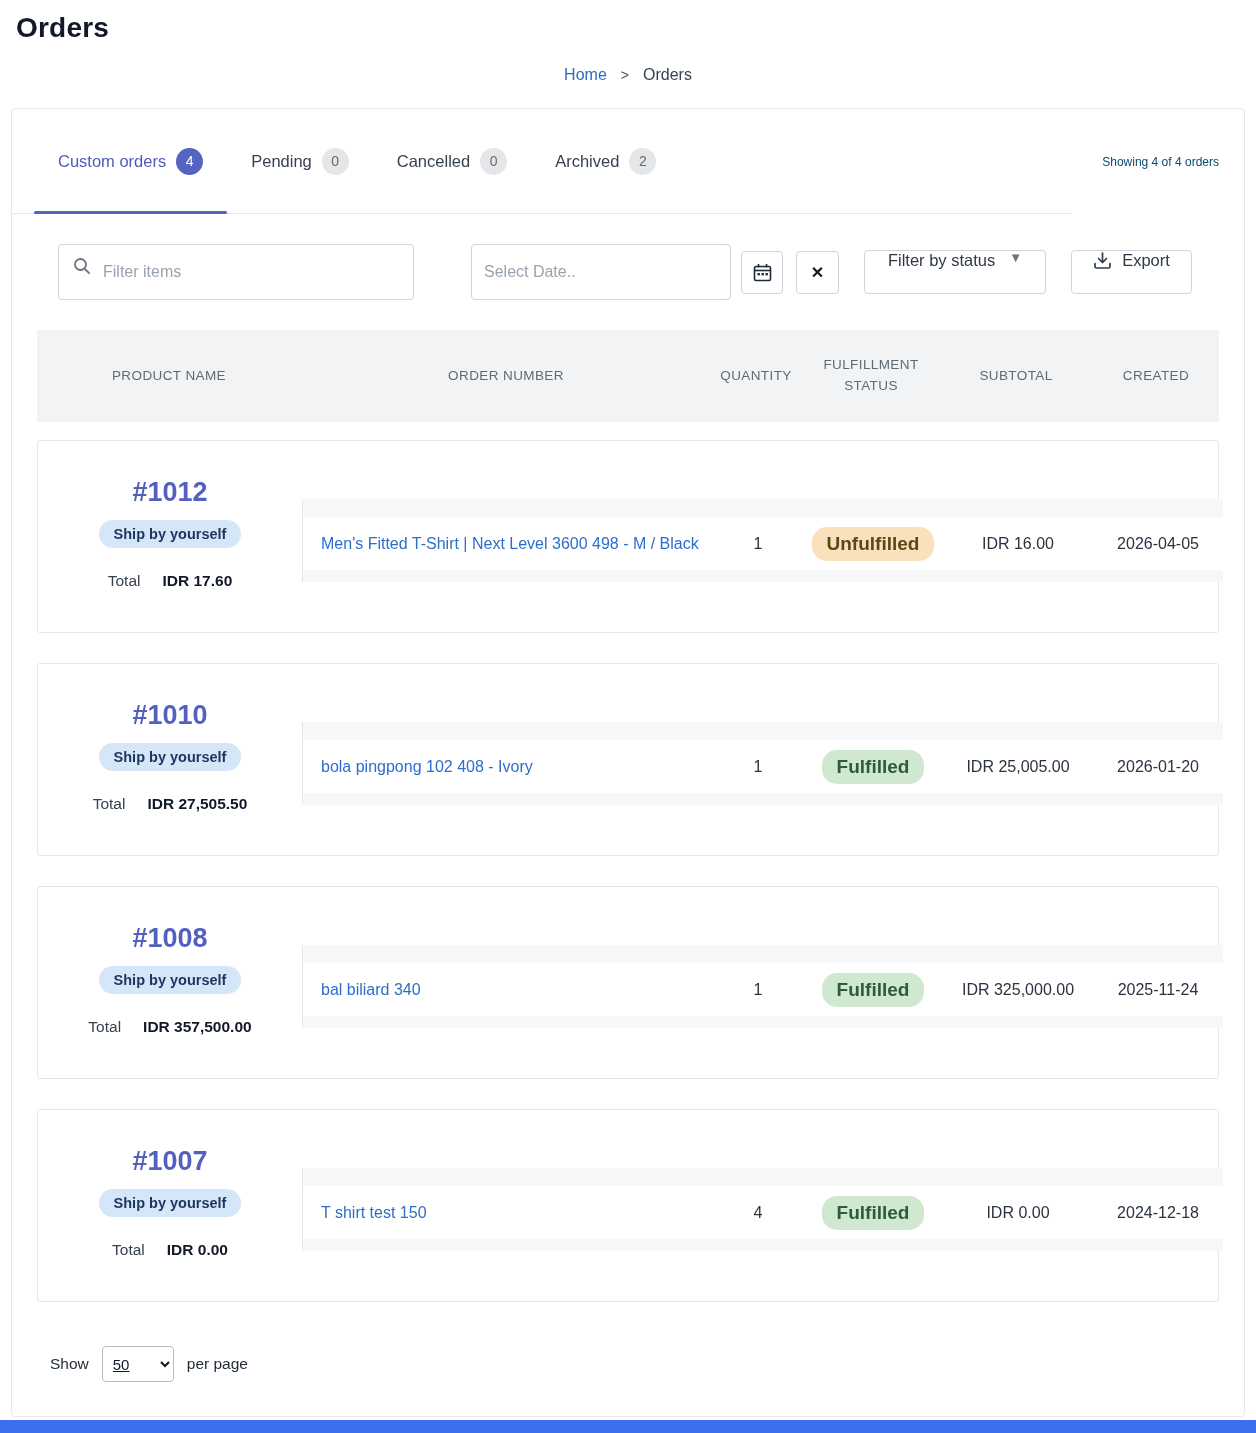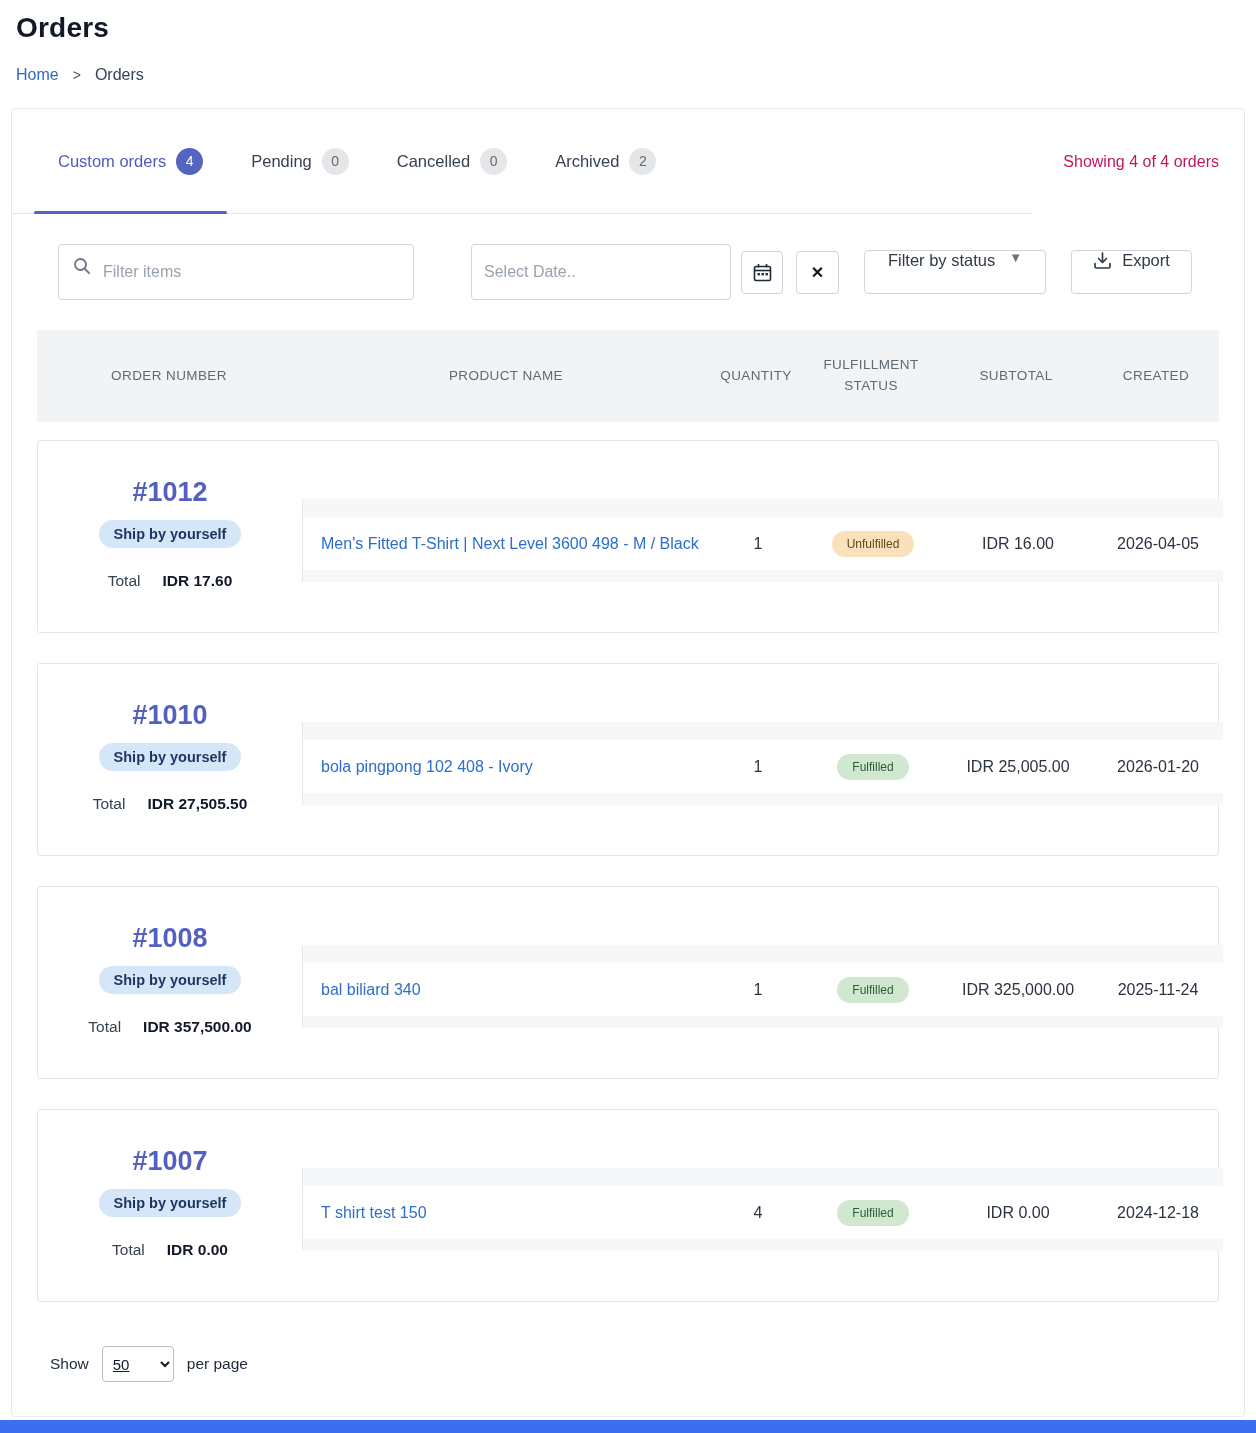--- a/index.html
+++ b/index.html
@@ -17,20 +17,21 @@
     color: #111827;
     padding: 12px 0 0 16px;
     letter-spacing: 0.2px;
   }
   .breadcrumb {
     display: flex;
     align-items: center;
     gap: 14px;
     padding: 22px 16px 18px 16px;
     font-size: 16px;
+    justify-content: center;
   }
   .breadcrumb .home { color: #2e6bc0; cursor: pointer; text-decoration: none; }
   .breadcrumb .sep { color: #4b5563; font-size: 14px; }
   .breadcrumb .current { color: #374151; }
 
   .card {
     margin: 6px 11px 10px 11px;
     background: #fff;
     border: 1px solid #e6e8ea;
     border-radius: 4px;
@@ -53,21 +54,21 @@
     height: 3px; background: #5563c1; border-radius: 2px;
   }
   .tab-badge {
     width: 27px; height: 27px; border-radius: 50%;
     display: inline-flex; align-items: center; justify-content: center;
     font-size: 14px; background: #e5e6e8; color: #5f6b7a;
   }
   .tab.active .tab-badge { background: #5563c1; color: #ffffff; }
   .tabs-summary {
     align-self: center; margin-left: auto;
-    padding: 0 25px 0 30px; font-size: 16px; color: #be185d; white-space: nowrap;
+    padding: 0 25px 0 30px; font-size: 12px; color: #0c4a6e; white-space: nowrap;
   }
 
   
   .filter-row {
     display: flex; align-items: center;
     padding: 30px 30px 30px 46px;
   }
   .search-wrap { position: relative; width: 356px; }
   .search-wrap svg { position: absolute; left: 14px; top: 12px; }
   .text-input {
@@ -162,21 +163,21 @@
     background: #fff;
   }
   .item-product {
     padding-left: 18px; padding-right: 8px;
     font-size: 16px; color: #2c6ecb; cursor: pointer; text-decoration: none;
   }
   .item-qty, .item-subtotal, .item-created { text-align: center; font-size: 16px; color: #2a3340; }
   .item-status { text-align: center; }
   .pill {
     display: inline-block;
-    font-size: 12px; font-weight: 400;
+    font-size: 19px; font-weight: 700;
     padding: 6px 15px; border-radius: 15px;
     white-space: nowrap;
   }
   .pill-warning { background: #fae1bc; color: #5d4716; }
   .pill-success { background: #cfe8cf; color: #2c5c3a; }
 
   
   .list-footer {
     display: flex; align-items: center; gap: 13px;
     padding: 14px 25px 34px 38px;
@@ -267,22 +268,22 @@
       <svg width="19" height="19" viewBox="0 0 19 19" fill="none">
         <path d="M9.5 2 v9" stroke="#2f3a47" stroke-width="1.7" stroke-linecap="round"></path>
         <path d="M5.5 7.5 L9.5 11.5 L13.5 7.5" stroke="#2f3a47" stroke-width="1.7" stroke-linecap="round" stroke-linejoin="round"></path>
         <path d="M2 12.5 v3 a1.5 1.5 0 0 0 1.5 1.5 h12 a1.5 1.5 0 0 0 1.5 -1.5 v-3" stroke="#2f3a47" stroke-width="1.7" stroke-linecap="round"></path>
       </svg>
       <span>Export</span>
     </button>
   </div>
 
   <div class="table-header grid-cols">
+    <div class="th">PRODUCT NAME</div>
     <div class="th">ORDER NUMBER</div>
-    <div class="th">PRODUCT NAME</div>
     <div class="th">QUANTITY</div>
     <div class="th">FULFILLMENT STATUS</div>
     <div class="th">SUBTOTAL</div>
     <div class="th">CREATED</div>
   </div>
 
   <div style="height:18px"></div>
 
   <div class="order-card">
     <div class="order-left">

